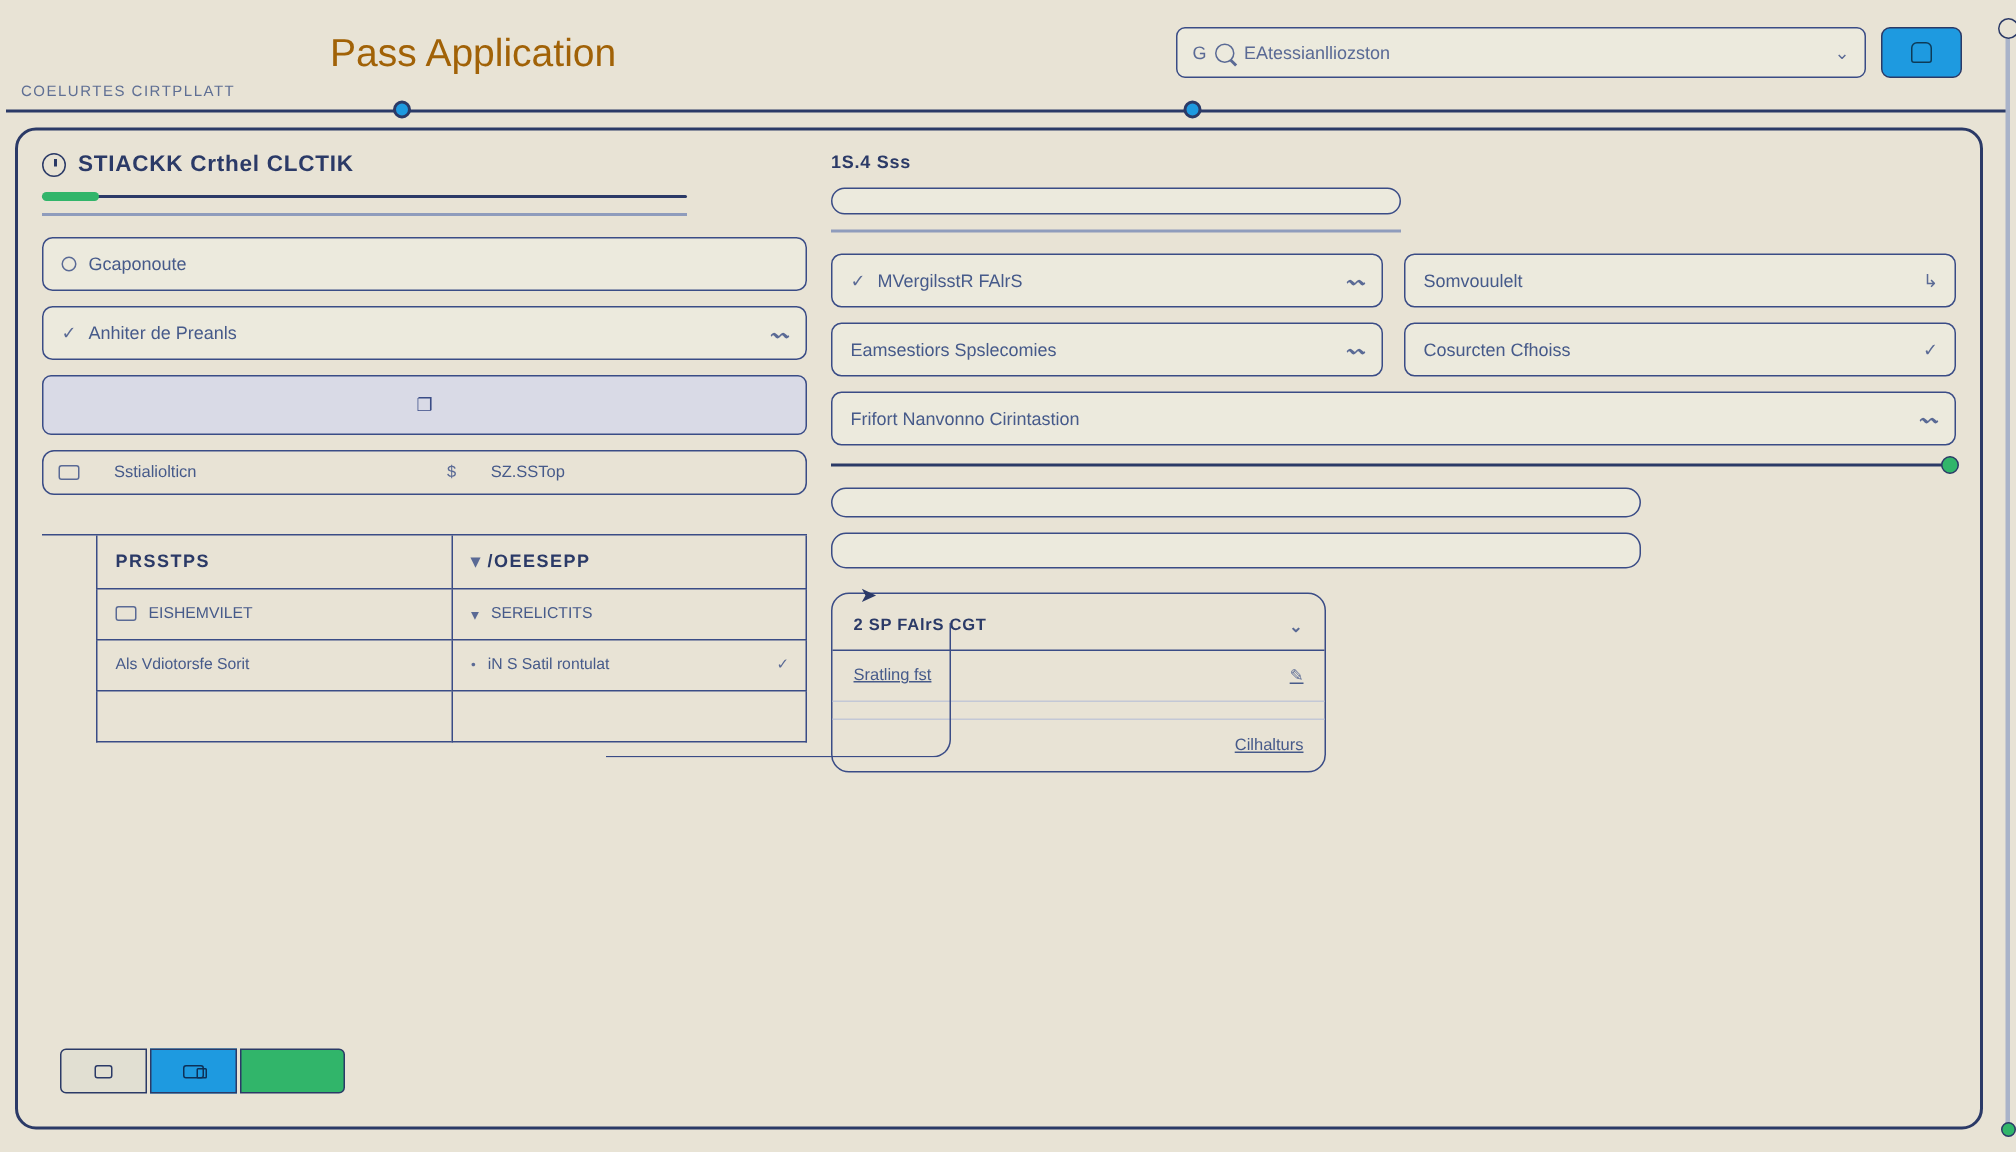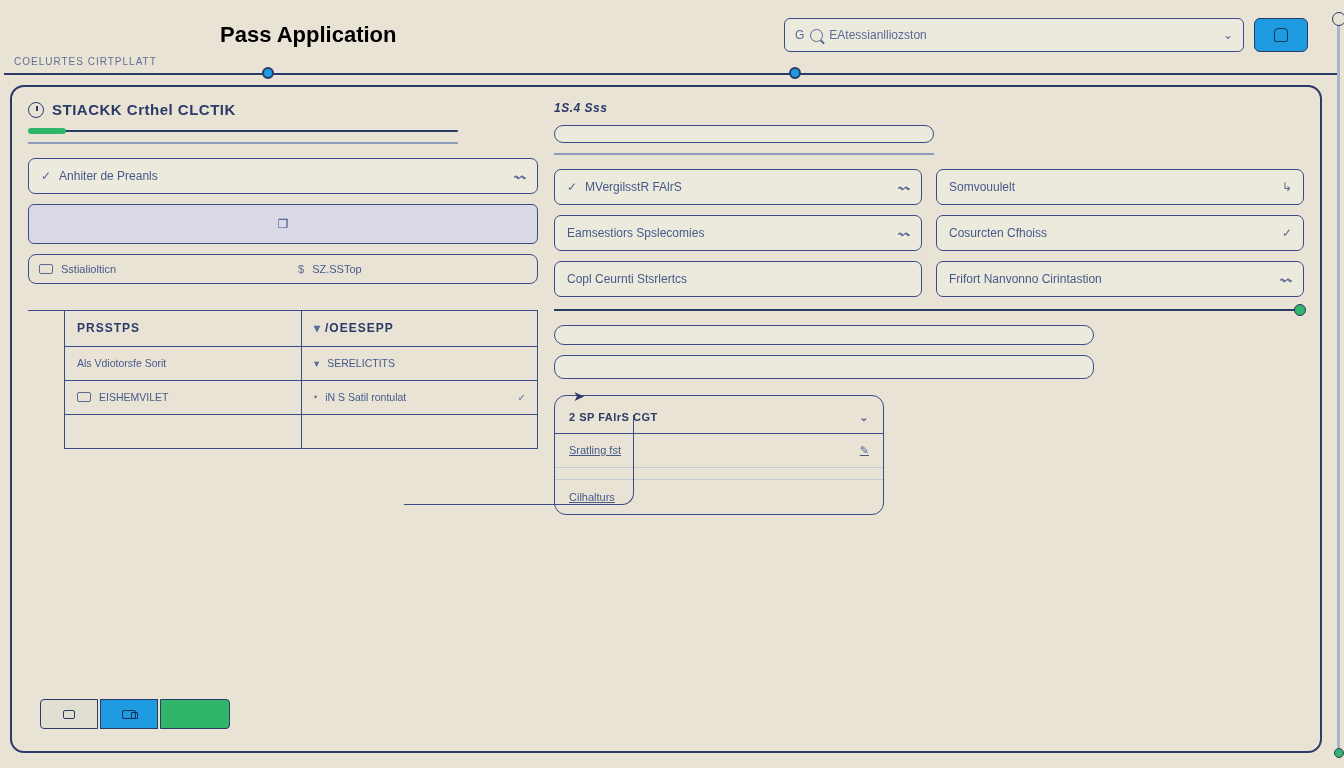--- a/index.html
+++ b/index.html
@@ -13,23 +13,23 @@
     overflow: hidden;
   }
   
   .header {
     display: flex;
     align-items: center;
     padding: 18px 0 4px 0;
     gap: 10px;
   }
   .title {
-    font-size: 22px;
-    font-weight: 700;
-    color: #000000;
+    font-size: 26px;
+    font-weight: 400;
+    color: #a16207;
     margin-left: 220px;
   }
   .header-right {
     margin-left: auto;
     display: flex;
     align-items: center;
     gap: 10px;
     margin-right: 36px;
   }
   .search-box {
@@ -152,63 +152,63 @@
   .sidetag{
     width:32px; height:40px; border:1.5px solid #3a4c86; border-radius:6px;
     background:#d9dae6; display:flex; align-items:center; justify-content:center;
     font-size:12px; color:#3a4c86;
   }
   
   .mini-card{
     border:1.5px solid #3a4c86; border-radius:8px; padding:8px 10px;
     display:flex; gap: 30px;
   }
-  .mini-card .cell{ flex:1; display:flex; align-items:center; gap:8px; font-size:11px; color:#465a8a; font-weight:500;}
+  .mini-card .cell{ flex:1; display:flex; align-items:center; gap:23px; font-size:11px; color:#465a8a; font-weight:500;}
   .card-ic{ width:14px; height:10px; border:1.2px solid #5a6a95; border-radius:2px;}
   .dollar{ font-size:11px; color:#5a6a95;}
   
   .table2{
     display:flex; gap:0; border-top:1.5px solid #3a4c86;padding-left:36px;
   }
   .tcol{ flex:1; display:flex; flex-direction:column;}
   .thead{
     border:1.5px solid #3a4c86; border-top:none;
     height:36px; display:flex; align-items:center; padding:0 12px;
     font-size:12px; font-weight:700; letter-spacing:1px; color:#2b3a67;
   }
   .tcell{
     border:1.5px solid #3a4c86; border-top:none;
     height:34px; display:flex; align-items:center; padding:0 12px; gap:8px;
     font-size:10.5px; color:#465a8a; font-weight:500;
   }
   .tcell.empty{ border-left:1.5px solid #3a4c86;}
   .left-b .thead, .left-b .tcell{ border-right:none;}
   
-  .section-num{ font-size:12px; font-weight:700; color:#2b3a67; letter-spacing:0.5px;font-style:italic;}
+  .section-num{ font-size:12px; font-weight:700; color:#2b3a67; letter-spacing:0.5px;}
   .r-inputline{
     border:1.5px solid #3a4c86; border-radius:10px; height:18px; background:#eceadd;
   }
   .r-row{ display:flex; gap:14px;}
   .r-row .field{ flex:1;}
   
   .inner-panel{
     border:1.5px solid #3a4c86; border-radius:12px;
     width: 330px; padding:6px 0 0 0; margin-top:6px;
     position:relative;
   }
   .inner-panel .hdr{
     height:32px; display:flex; align-items:center; padding:0 14px; gap:10px;
     font-size:11px; font-weight:700; letter-spacing:0.5px; color:#2b3a67;
     border-bottom:1.5px solid #3a4c86;
   }
   .inner-panel .row{
     height:34px; display:flex; align-items:center; padding:0 14px;
     font-size:11px; color:#465a8a; border-bottom:1.5px solid #c3c8d6;text-decoration:underline;
   }
-  .inner-panel .row:last-child{ border-bottom:none; border-radius:0 0 12px 12px;}
+  .inner-panel .row:last-child{ border-bottom:none; border-radius:0 0 12px 12px;justify-content:flex-end;}
   .inner-panel .chev-r{ margin-left:auto; font-size:11px; color:#5a6a95;}
   .inner-panel .pen{ margin-left:auto; font-size:11px; color:#5a6a95;}
   .inner-ptr{
     position:absolute; left:18px; top:-8px; width:10px; height:10px;
     color:#2b3a67; font-size:14px;
   }
   
   .btnrow{
     position:absolute; left:28px; bottom:22px; display:flex; gap:2px;
   }
@@ -269,20 +269,24 @@
   <div class="col-left">
     <div class="section-title">
       <span class="clock"></span>
       <span>STIACKK Crthel CLCTIK</span>
     </div>
     <div class="underline">
       <span class="green-seg"></span>
     </div>
     <div class="hr-thin"></div>
 
+    <div class="field">
+      <span class="micro-ic"></span>
+      <span>Gcaponoute</span>
+    </div>
 
     <div class="field">
       <span class="check-ic">✓</span>
       <span>Anhiter de Preanls</span>
       <span class="wavy">〰</span>
     </div>
 
     <div class="row2">
       <div class="sidetag">
         <span>❐</span>
@@ -299,25 +303,25 @@
         <span>SZ.SSTop</span>
       </div>
     </div>
 
     <div style="height:6px"></div>
 
     <div class="table2">
       <div class="tcol left-b">
         <div class="thead">PRSSTPS</div>
         <div class="tcell">
-          <span>Als Vdiotorsfe Sorit</span>
+          <span class="card-ic"></span>
+          <span>EISHEMVILET</span>
         </div>
         <div class="tcell">
-          <span class="card-ic"></span>
-          <span>EISHEMVILET</span>
+          <span>Als Vdiotorsfe Sorit</span>
         </div>
         <div class="tcell empty"></div>
       </div>
       <div class="tcol">
         <div class="thead">
           <span style="color:#5a6a95; margin-right:4px">▾</span>
           <span>/OEESEPP</span>
         </div>
         <div class="tcell">
           <span style="color:#5a6a95">▾</span>
@@ -356,23 +360,20 @@
         <span class="wavy">〰</span>
       </div>
       <div class="field">
         <span>Cosurcten Cfhoiss</span>
         <span class="wavy">✓</span>
       </div>
     </div>
 
     <div class="r-row">
       <div class="field">
-        <span>Copl Ceurnti Stsrlertcs</span>
-      </div>
-      <div class="field">
         <span>Frifort Nanvonno Cirintastion</span>
         <span class="wavy">〰</span>
       </div>
     </div>
 
     <div class="r-progress">
       <span class="rd"></span>
     </div>
 
     <div class="r-inputline" style="width:540px; height:20px"></div>

